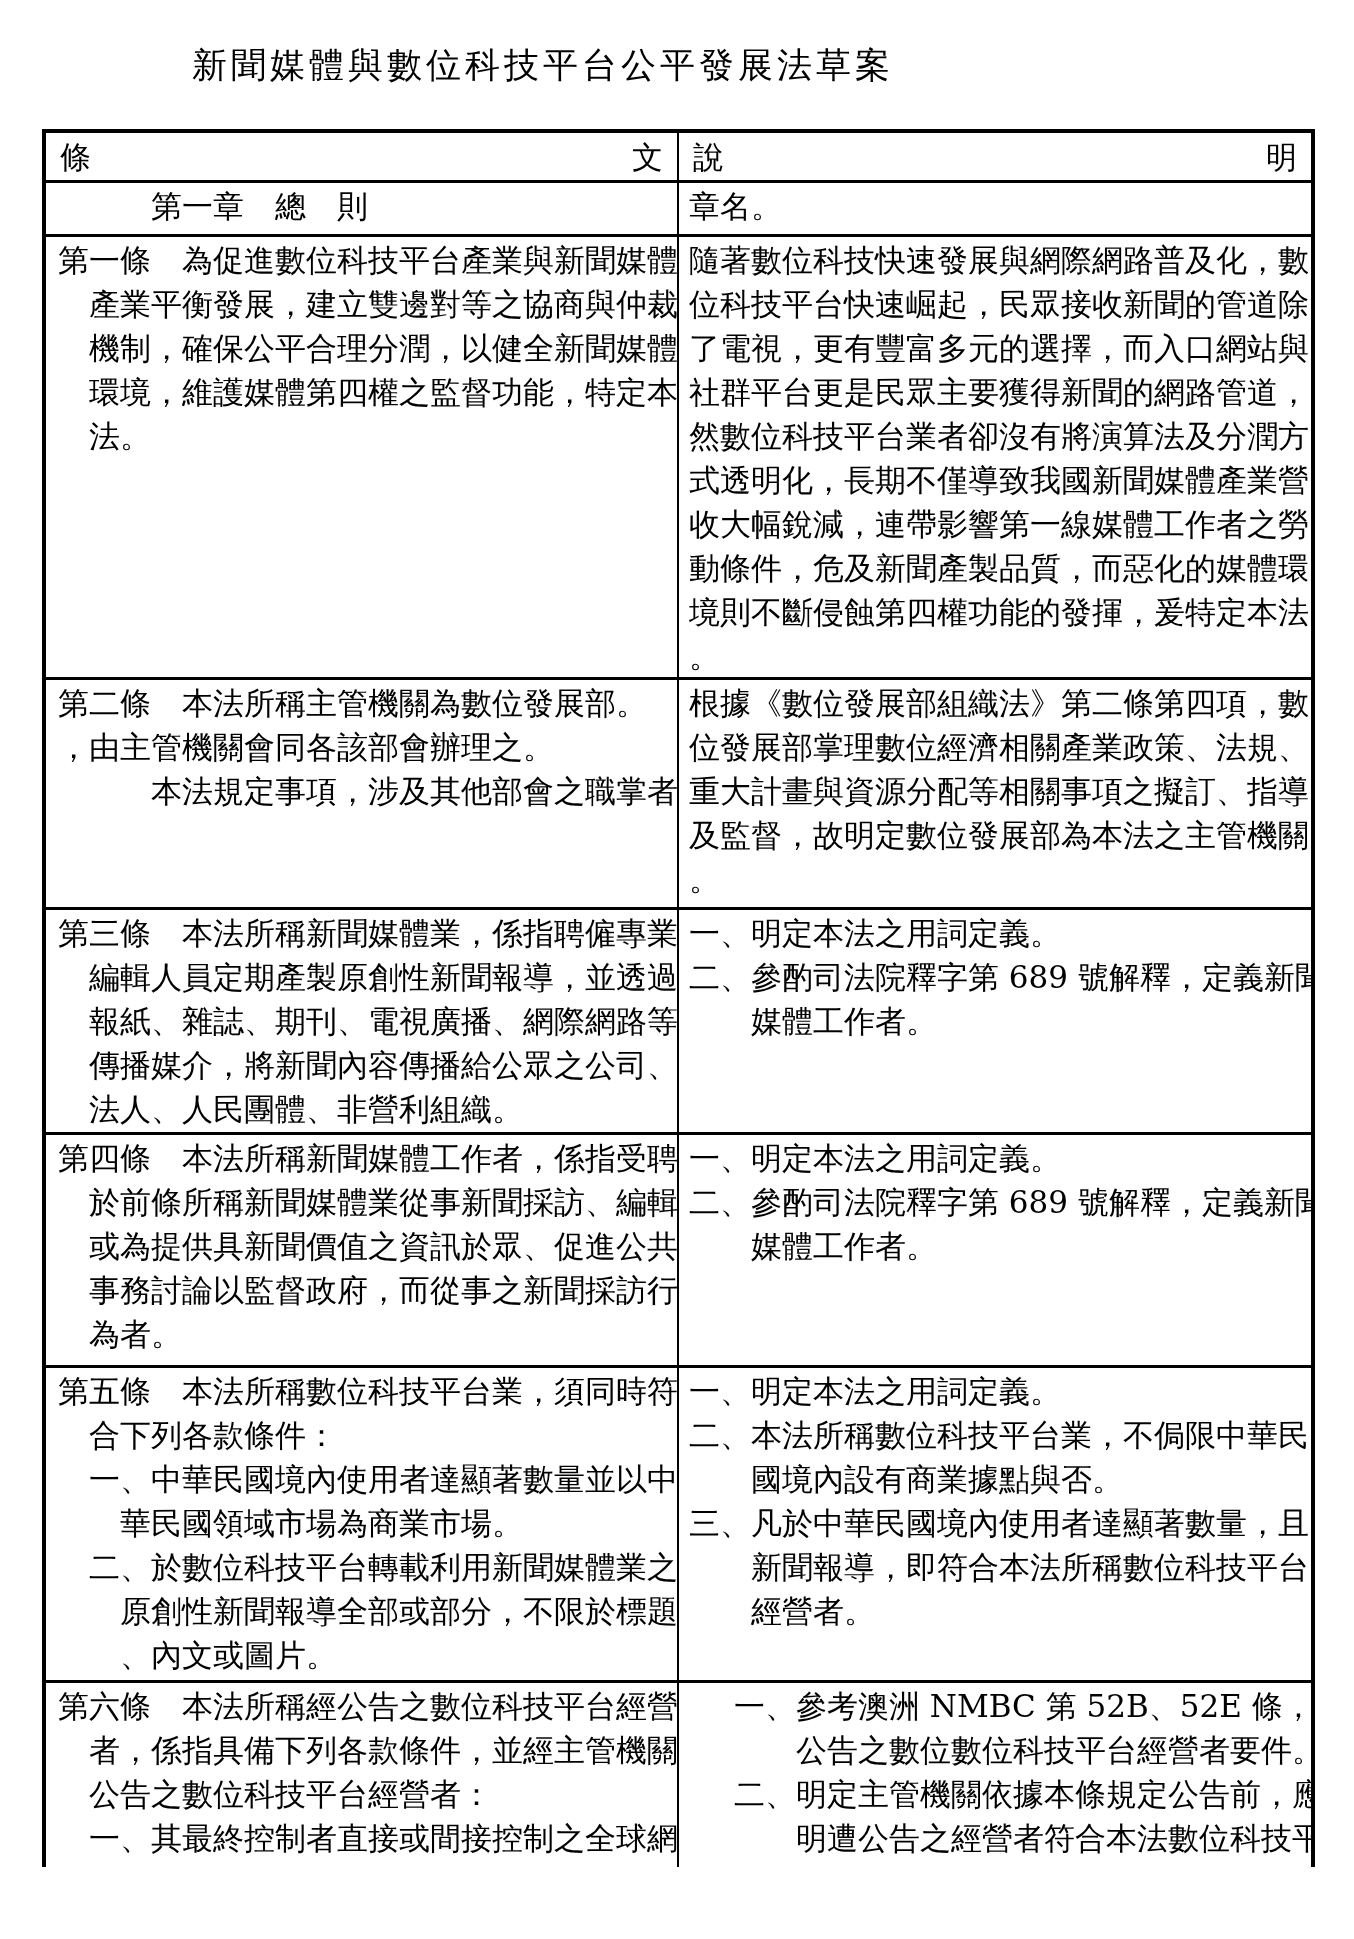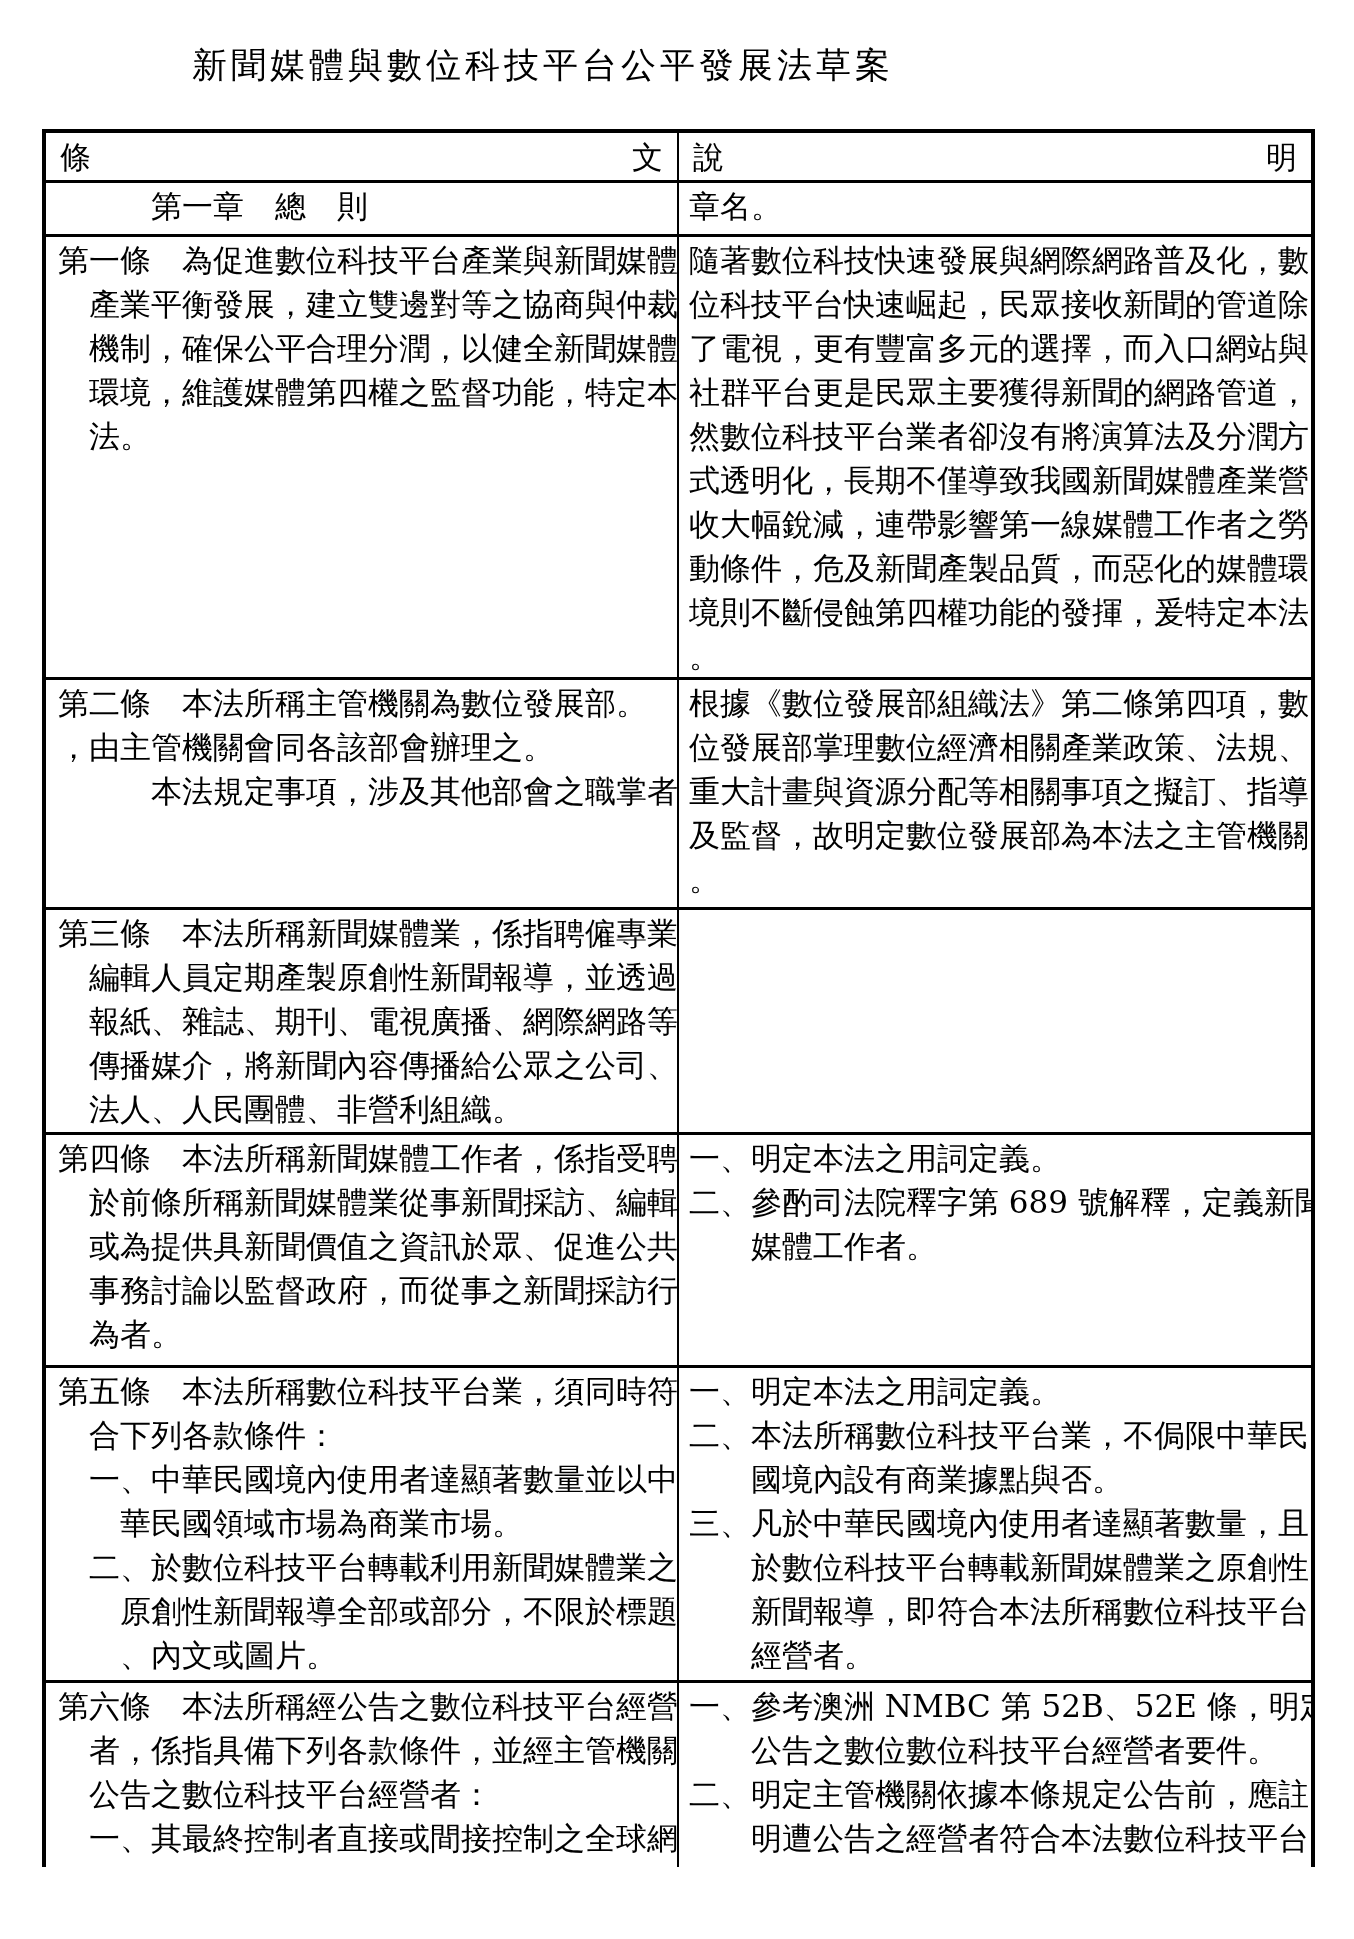--- a/index.html
+++ b/index.html
@@ -36,20 +36,21 @@
     background: #ffffff;
   }
   .row {
     display: flex;
     border-bottom: 3px solid #000;
     overflow: hidden;
     box-sizing: content-box;
   }
   .row.last-row {
     border-bottom: none;
+    gap: 45px;
   }
   .cell {
     box-sizing: border-box;
     overflow: hidden;
   }
   .cell.left {
     width: 633px;
     flex: 0 0 633px;
     border-right: 2px solid #000;
     padding: 1px 2px 0 12px;
@@ -130,21 +131,21 @@
           <div class="line">　　　本法規定事項，涉及其他部會之職掌者</div>
         </div>
         <div class="cell right">
           <div class="line">根據《數位發展部組織法》第二條第四項，數</div>
           <div class="line">位發展部掌理數位經濟相關產業政策、法規、</div>
           <div class="line">重大計畫與資源分配等相關事項之擬訂、指導</div>
           <div class="line">及監督，故明定數位發展部為本法之主管機關</div>
           <div class="line">。</div>
         </div>
       </div>
-      <div class="row" style="height: 222px; flex-direction: column;">
+      <div class="row" style="height: 222px;">
         <div class="cell left">
           <div class="line">第三條　本法所稱新聞媒體業，係指聘僱專業</div>
           <div class="line">　編輯人員定期產製原創性新聞報導，並透過</div>
           <div class="line">　報紙、雜誌、期刊、電視廣播、網際網路等</div>
           <div class="line">　傳播媒介，將新聞內容傳播給公眾之公司、</div>
           <div class="line">　法人、人民團體、非營利組織。</div>
         </div>
         <div class="cell right">
           <div class="line">一、明定本法之用詞定義。</div>
           <div class="line">二、參酌司法院釋字第 689 號解釋，定義新聞</div>
@@ -173,21 +174,20 @@
           <div class="line">　　華民國領域市場為商業市場。</div>
           <div class="line">　二、於數位科技平台轉載利用新聞媒體業之</div>
           <div class="line">　　原創性新聞報導全部或部分，不限於標題</div>
           <div class="line">　　、內文或圖片。</div>
         </div>
         <div class="cell right">
           <div class="line">一、明定本法之用詞定義。</div>
           <div class="line">二、本法所稱數位科技平台業，不侷限中華民</div>
           <div class="line">　　國境內設有商業據點與否。</div>
           <div class="line">三、凡於中華民國境內使用者達顯著數量，且</div>
-          <div class="line">　　於數位科技平台轉載新聞媒體業之原創性</div>
           <div class="line">　　新聞報導，即符合本法所稱數位科技平台</div>
           <div class="line">　　經營者。</div>
         </div>
       </div>
       <div class="row last-row" style="height: 184px;">
         <div class="cell left">
           <div class="line">第六條　本法所稱經公告之數位科技平台經營</div>
           <div class="line">　者，係指具備下列各款條件，並經主管機關</div>
           <div class="line">　公告之數位科技平台經營者：</div>
           <div class="line">　一、其最終控制者直接或間接控制之全球網</div>

